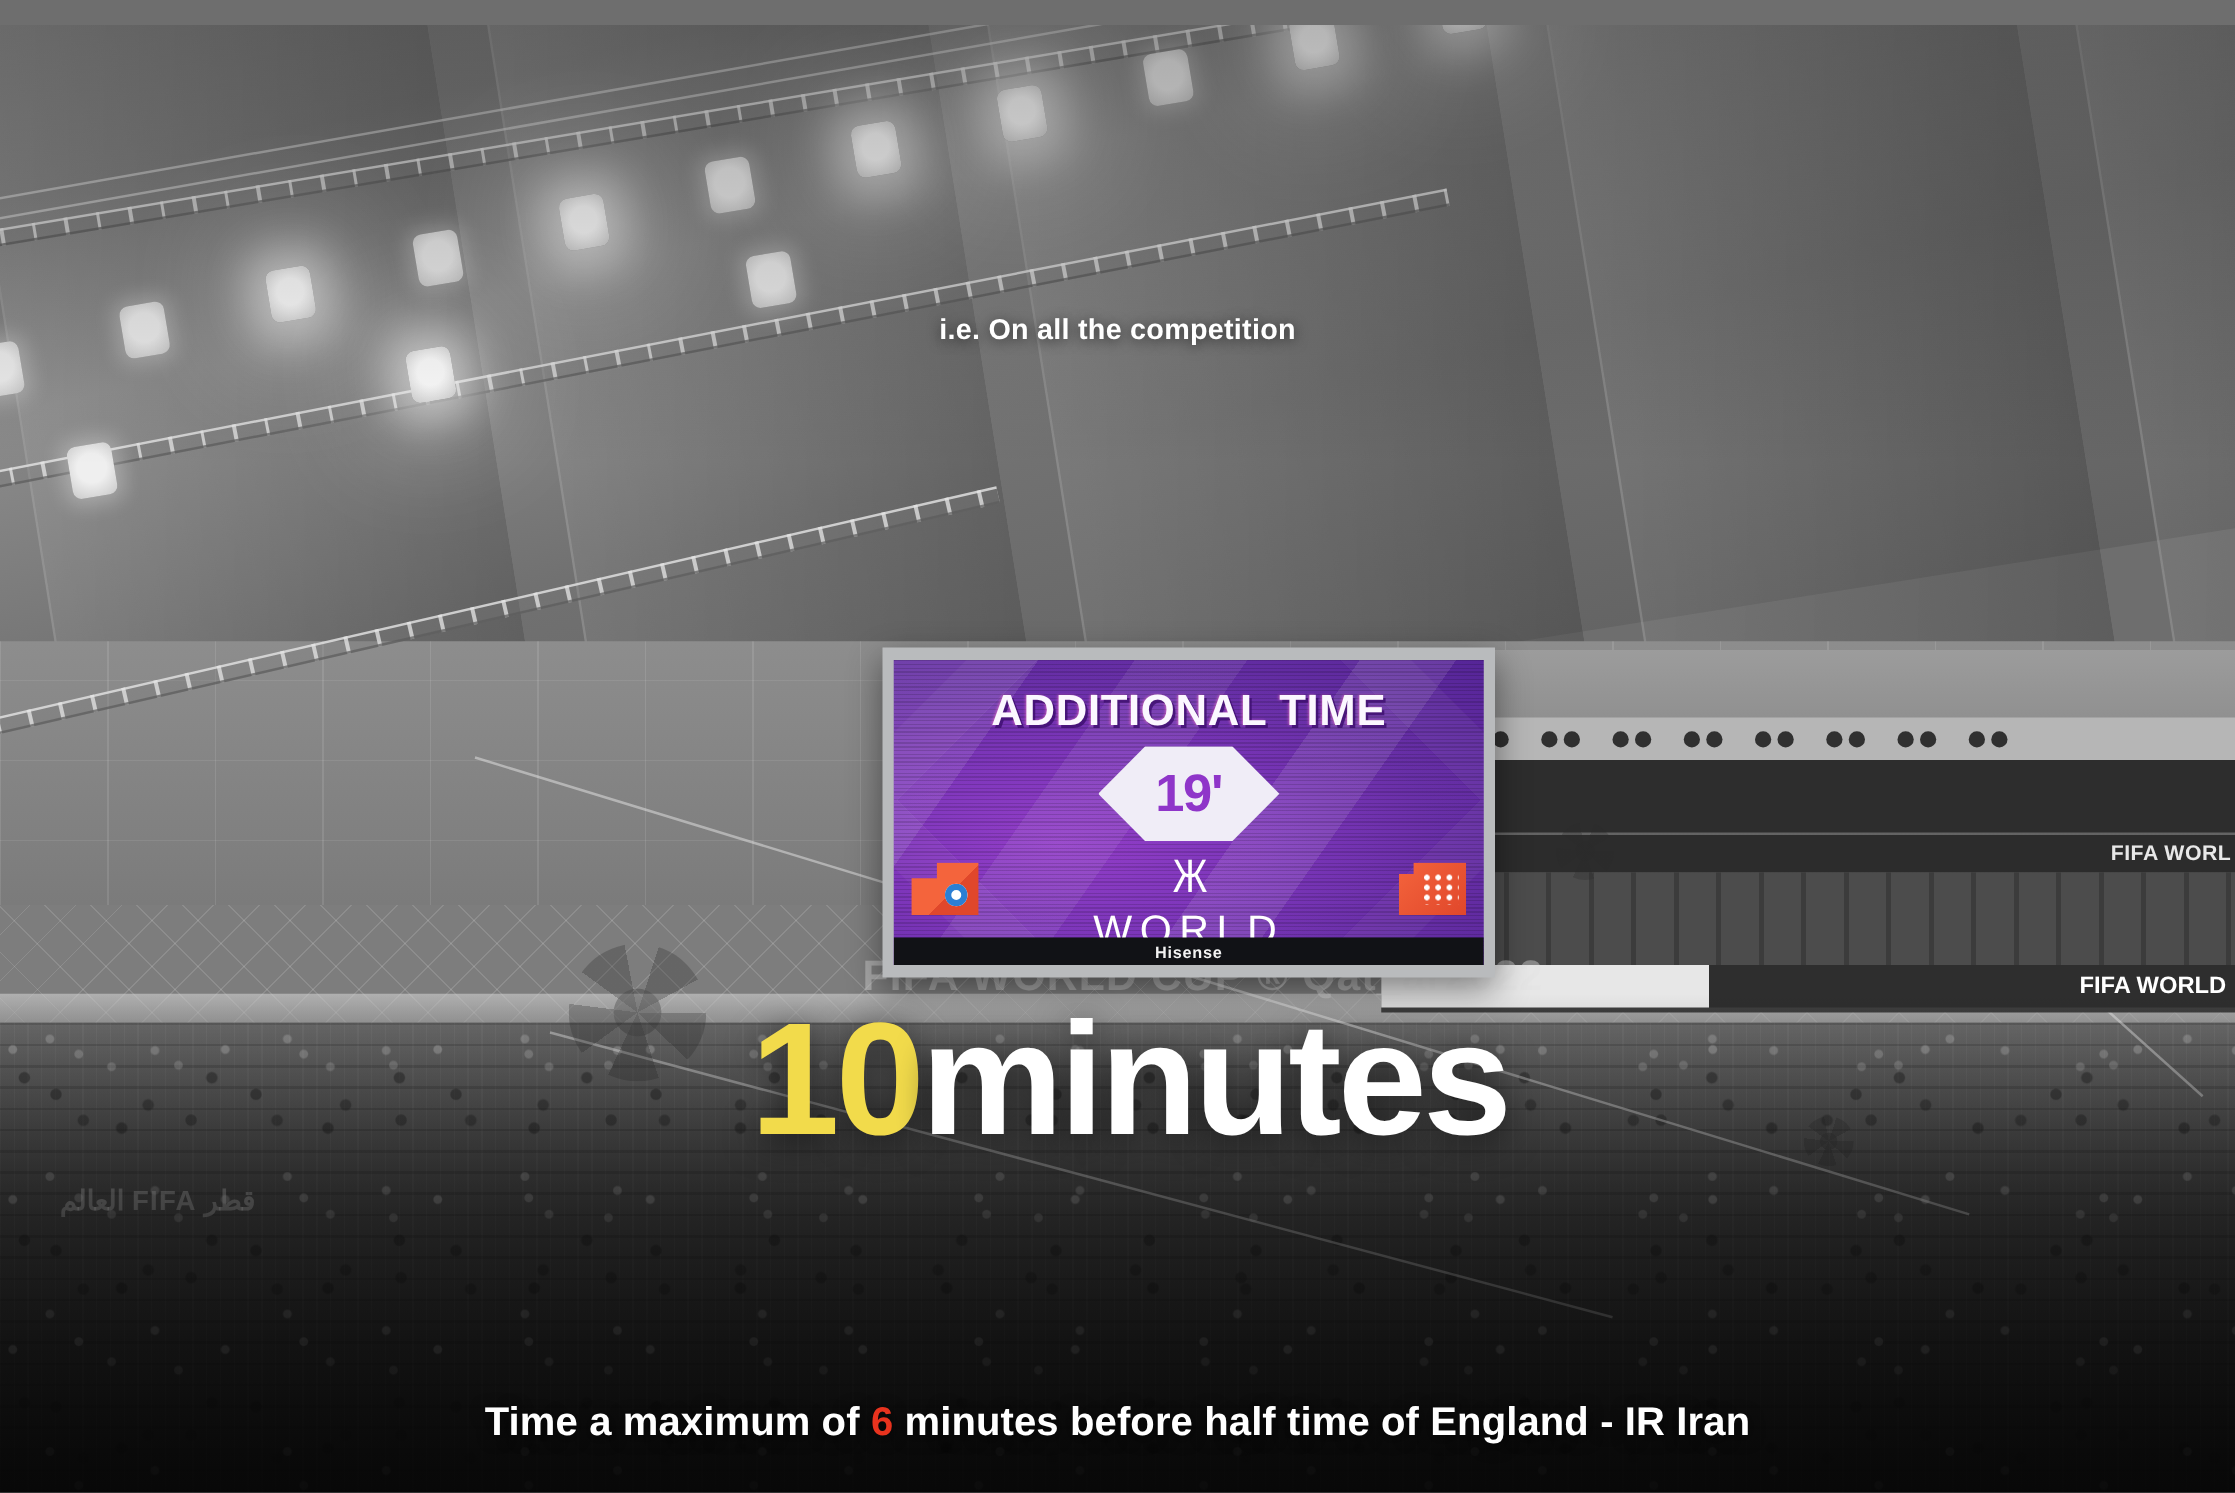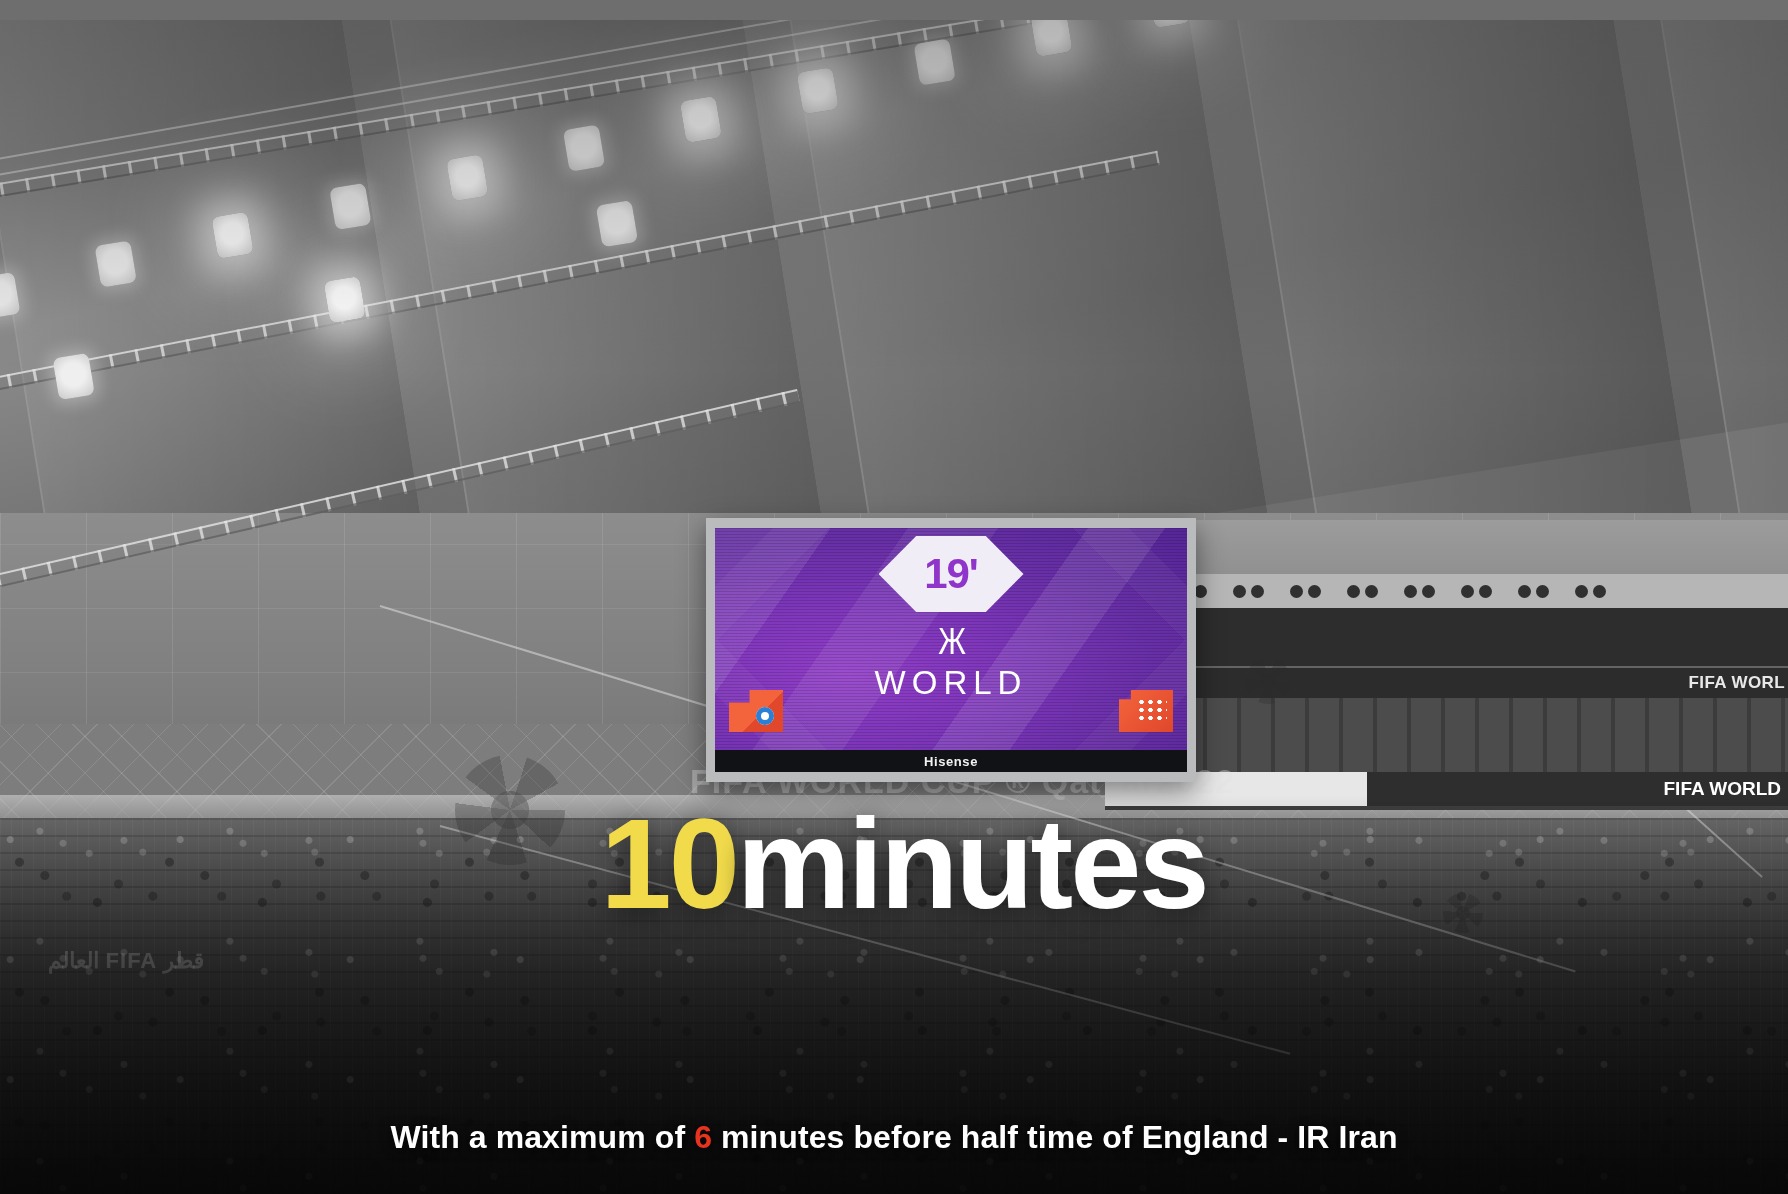--- a/index.html
+++ b/index.html
@@ -403,34 +403,36 @@
     <div class="wallmark" style="left:690px; top:742px; font-size:34px;">FIFA WORLD CUP ® Qat_ar2022</div>
     <div class="wallmark" style="left:48px; top:928px; font-size:22px;">العالم FIFA قطر</div>
 
     <div class="vignette-top"></div>
     <div class="vignette-bottom"></div>
   </div>
 
   <div class="board">
     <div class="board-screen">
       <div class="brd-diamonds"></div>
+      <div class="brd-title">ADDITIONAL TIME</div>
       <div class="brd-hex">
         <span>19'</span>
       </div>
       <div class="brd-hublot-mark">Ж</div>
       <div class="brd-hublot">WORLD</div>
       <div class="brd-deco left"></div>
       <div class="brd-deco right"></div>
       <div class="brd-foot">Hisense</div>
     </div>
   </div>
 
 
+  <div class="subhead">i.e. On all the competition</div>
 
   <div class="bigstat">
     <span class="num">10</span><span class="unit">minutes</span>
   </div>
 
   <div class="caption">
-    <span>With a maximum of </span><span class="max">6</span><span> minutes before half time of England - IR Iran</span>
+    <span>Time a maximum of </span><span class="max">6</span><span> minutes before half time of England - IR Iran</span>
   </div>
 
 </div>
 
 </body></html>

